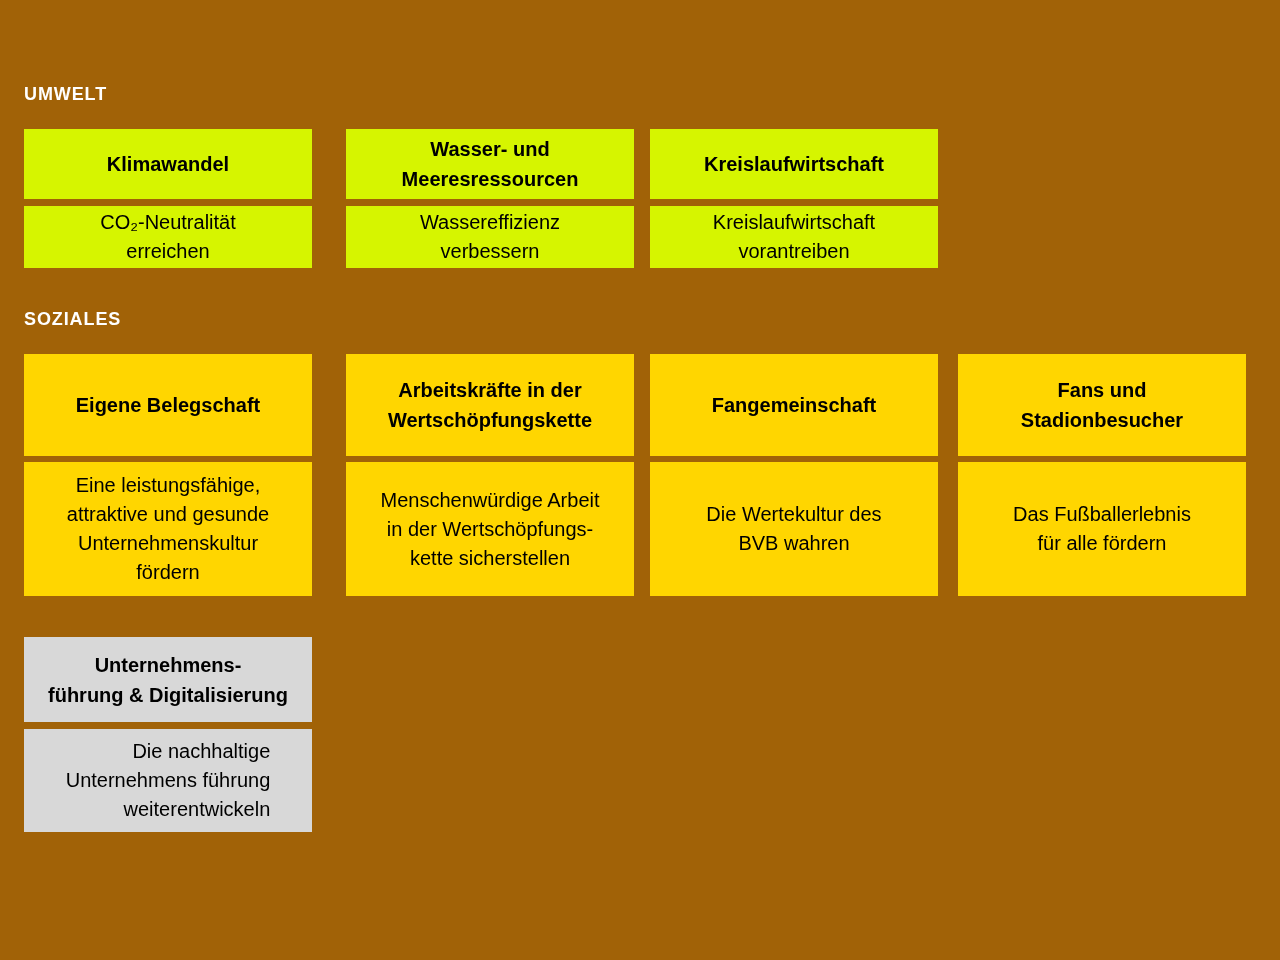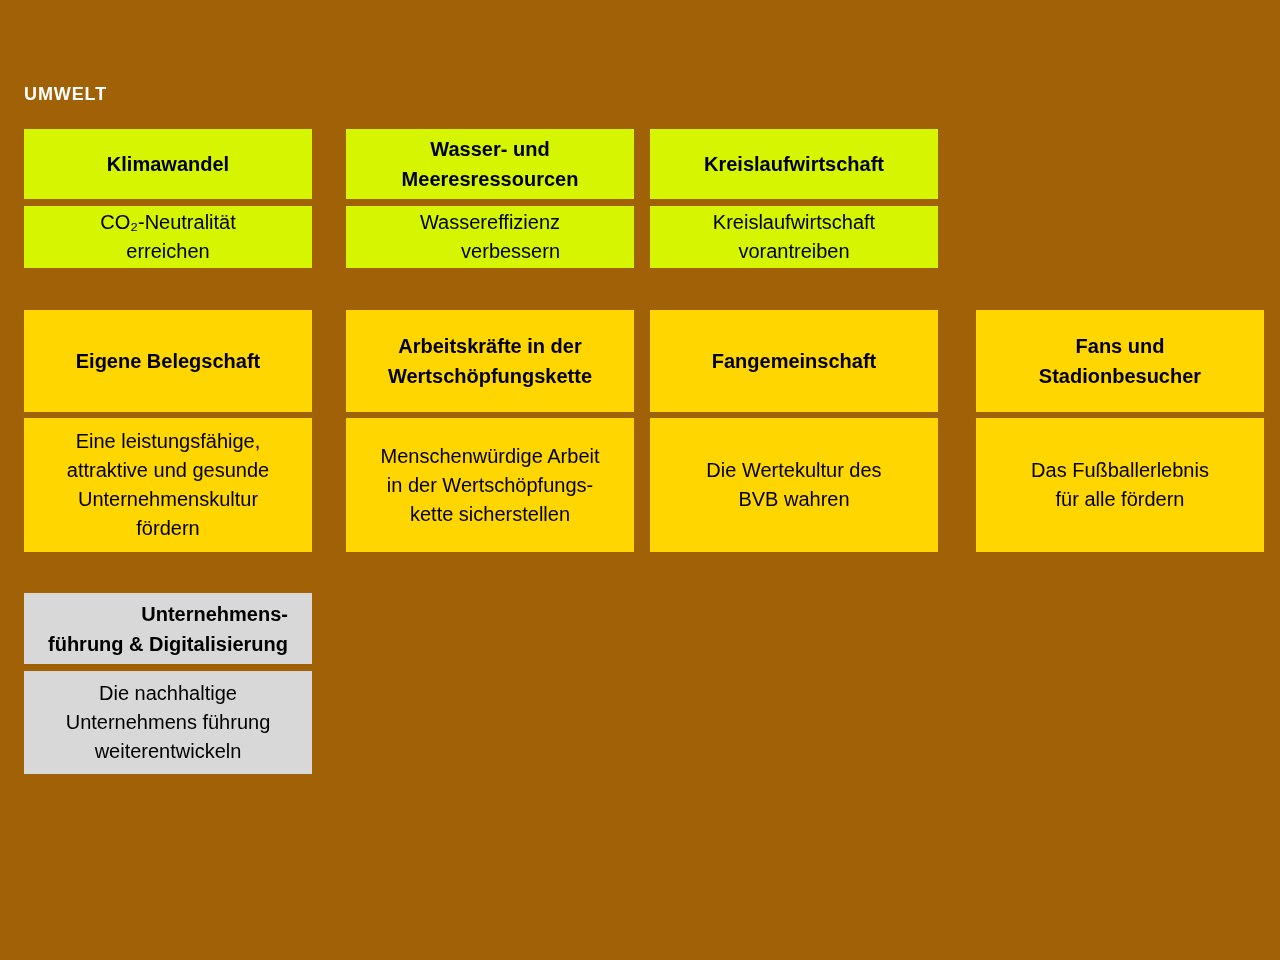--- a/index.html
+++ b/index.html
@@ -34,21 +34,21 @@
   .sec-governance { margin-top: 41px; }
   .row { display: flex; align-items: flex-start; }
   .cell {
     width: 288px;
     display: flex;
     flex-direction: column;
     flex: none;
   }
   .row .cell:nth-child(2) { margin-left: 34px; }
   .row .cell:nth-child(3) { margin-left: 16px; }
-  .row .cell:nth-child(4) { margin-left: 38px; }
+  .row .cell:nth-child(4) { margin-left: 20px; }
   .box {
     display: flex;
     align-items: center;
     justify-content: center;
     text-align: center;
     color: #000000;
     padding: 0 10px;
     box-sizing: border-box;
   }
   .box span { white-space: pre-line; display: block; }
@@ -59,21 +59,21 @@
   }
   .desc {
     font-weight: 400;
     font-size: 20px;
     line-height: 29px;
   }
   .sec-umwelt .head      { height: 70px; }
   .sec-umwelt .desc      { height: 62px;  margin-top: 7px; }
   .sec-soziales .head    { height: 102px; }
   .sec-soziales .desc    { height: 134px; margin-top: 6px; }
-  .sec-governance .head  { height: 71px; text-align: right; }
+  .sec-governance .head  { height: 85px; }
   .sec-governance .desc  { height: 103px; margin-top: 7px; }
 </style>
 </head>
 <body>
 
 <div class="canvas">
 
   <section class="sec sec-umwelt">
     <h2 class="sec-label">UMWELT</h2>
     <div class="row">
@@ -84,38 +84,39 @@
         <div class="box desc" style="background-color: rgb(214, 245, 0);">
           <span>CO₂-Neutralität
 erreichen</span>
         </div>
       </div>
       <div class="cell">
         <div class="box head" style="background-color: rgb(214, 245, 0);">
           <span>Wasser- und
 Meeresressourcen</span>
         </div>
-        <div class="box desc" style="background-color: rgb(214, 245, 0); text-align: right;">
+        <div class="box desc" style="background-color: rgb(214, 245, 0);">
           <span>Wassereffizienz
 verbessern</span>
         </div>
       </div>
       <div class="cell">
         <div class="box head" style="background-color: rgb(214, 245, 0);">
           <span>Kreislaufwirtschaft</span>
         </div>
         <div class="box desc" style="background-color: rgb(214, 245, 0);">
           <span>Kreislaufwirtschaft
 vorantreiben</span>
         </div>
       </div>
     </div>
   </section>
 
   <section class="sec sec-soziales">
+    <h2 class="sec-label">SOZIALES</h2>
     <div class="row">
       <div class="cell">
         <div class="box head" style="background-color: rgb(255, 214, 0);">
           <span>Eigene Belegschaft</span>
         </div>
         <div class="box desc" style="background-color: rgb(255, 214, 0);">
           <span>Eine leistungsfähige,
 attraktive und gesunde
 Unternehmenskultur
 fördern</span>
@@ -154,21 +155,21 @@
     </div>
   </section>
 
   <section class="sec sec-governance">
     <div class="row">
       <div class="cell">
         <div class="box head" style="background-color: rgb(216, 216, 216);">
           <span>Unternehmens-
 führung &amp; Digitalisierung</span>
         </div>
-        <div class="box desc" style="background-color: rgb(216, 216, 216);">
+        <div class="box desc" style="background-color: rgb(216, 216, 216); text-align: right;">
           <span>Die nachhaltige
 Unternehmens führung
 weiterentwickeln</span>
         </div>
       </div>
     </div>
   </section>
 
 </div>
 

